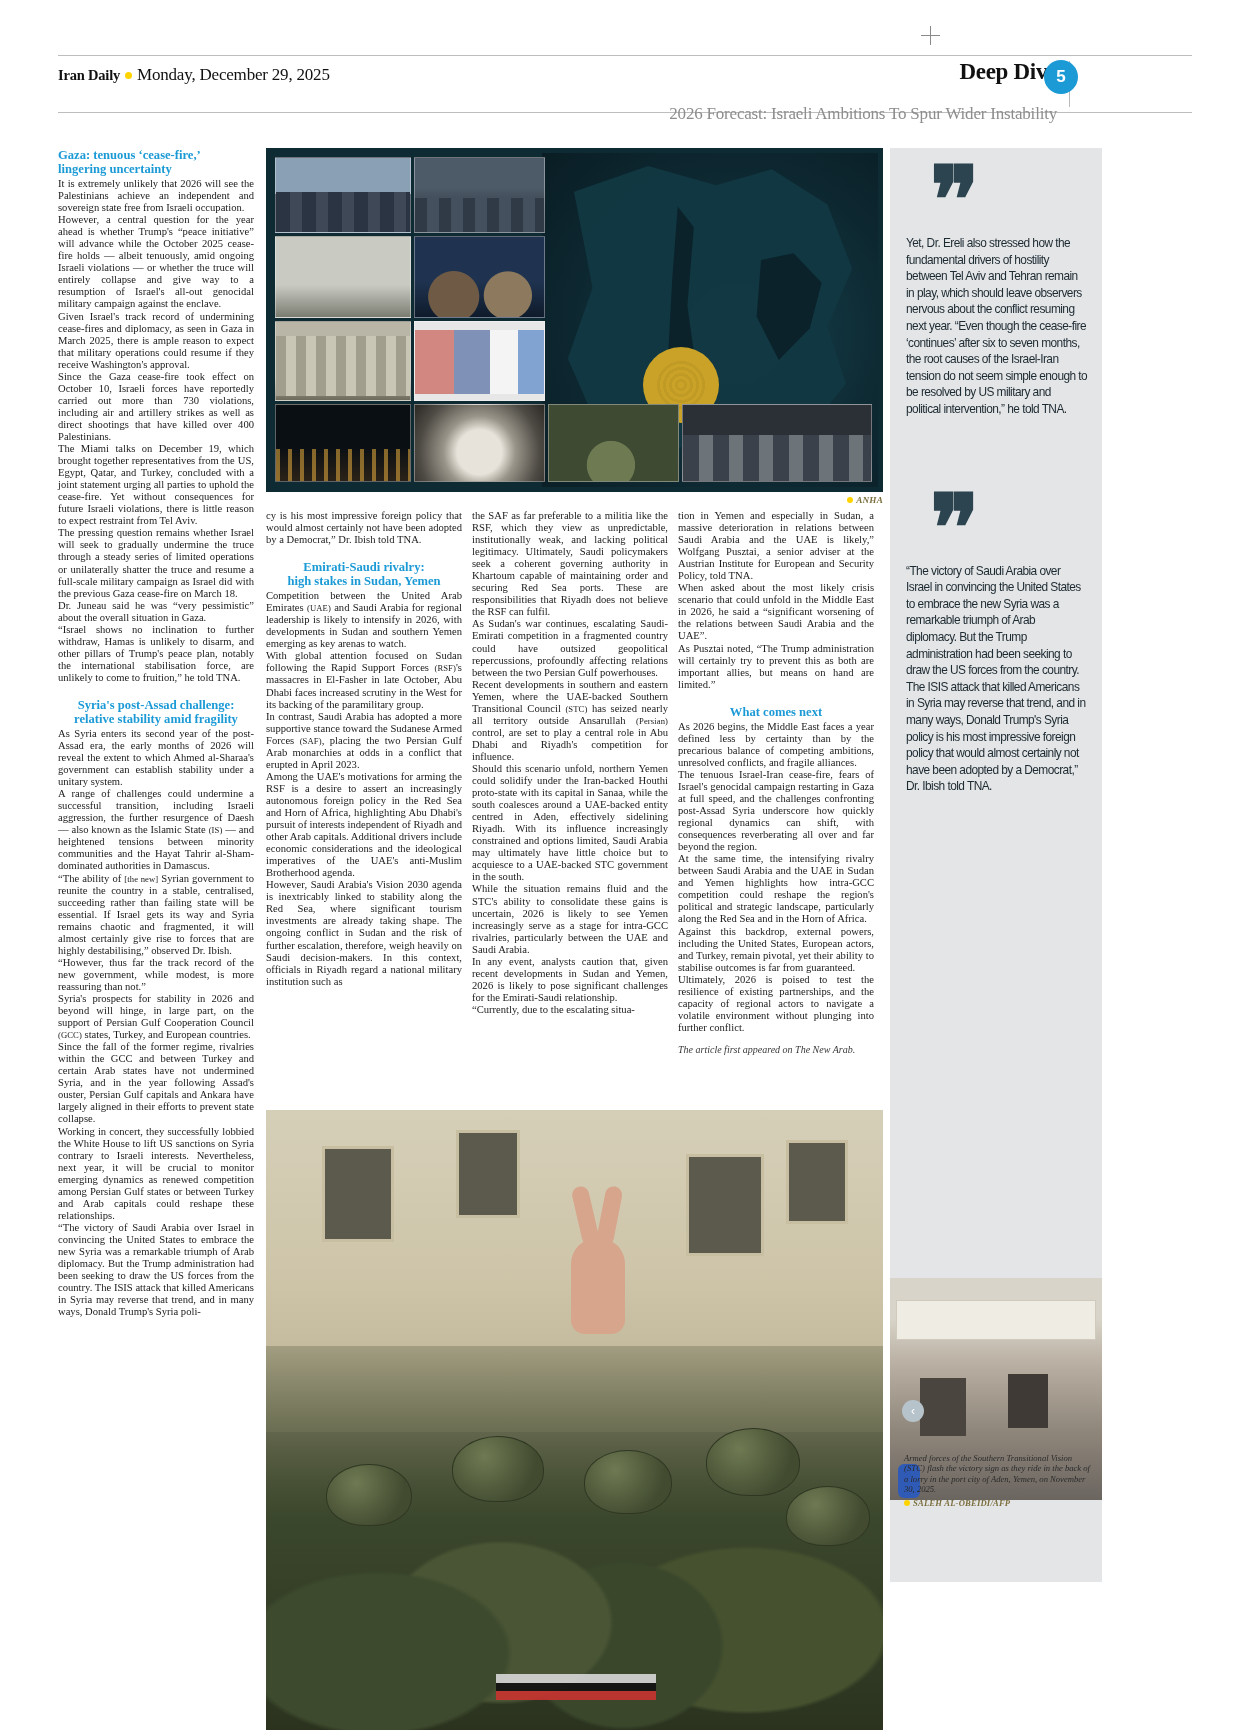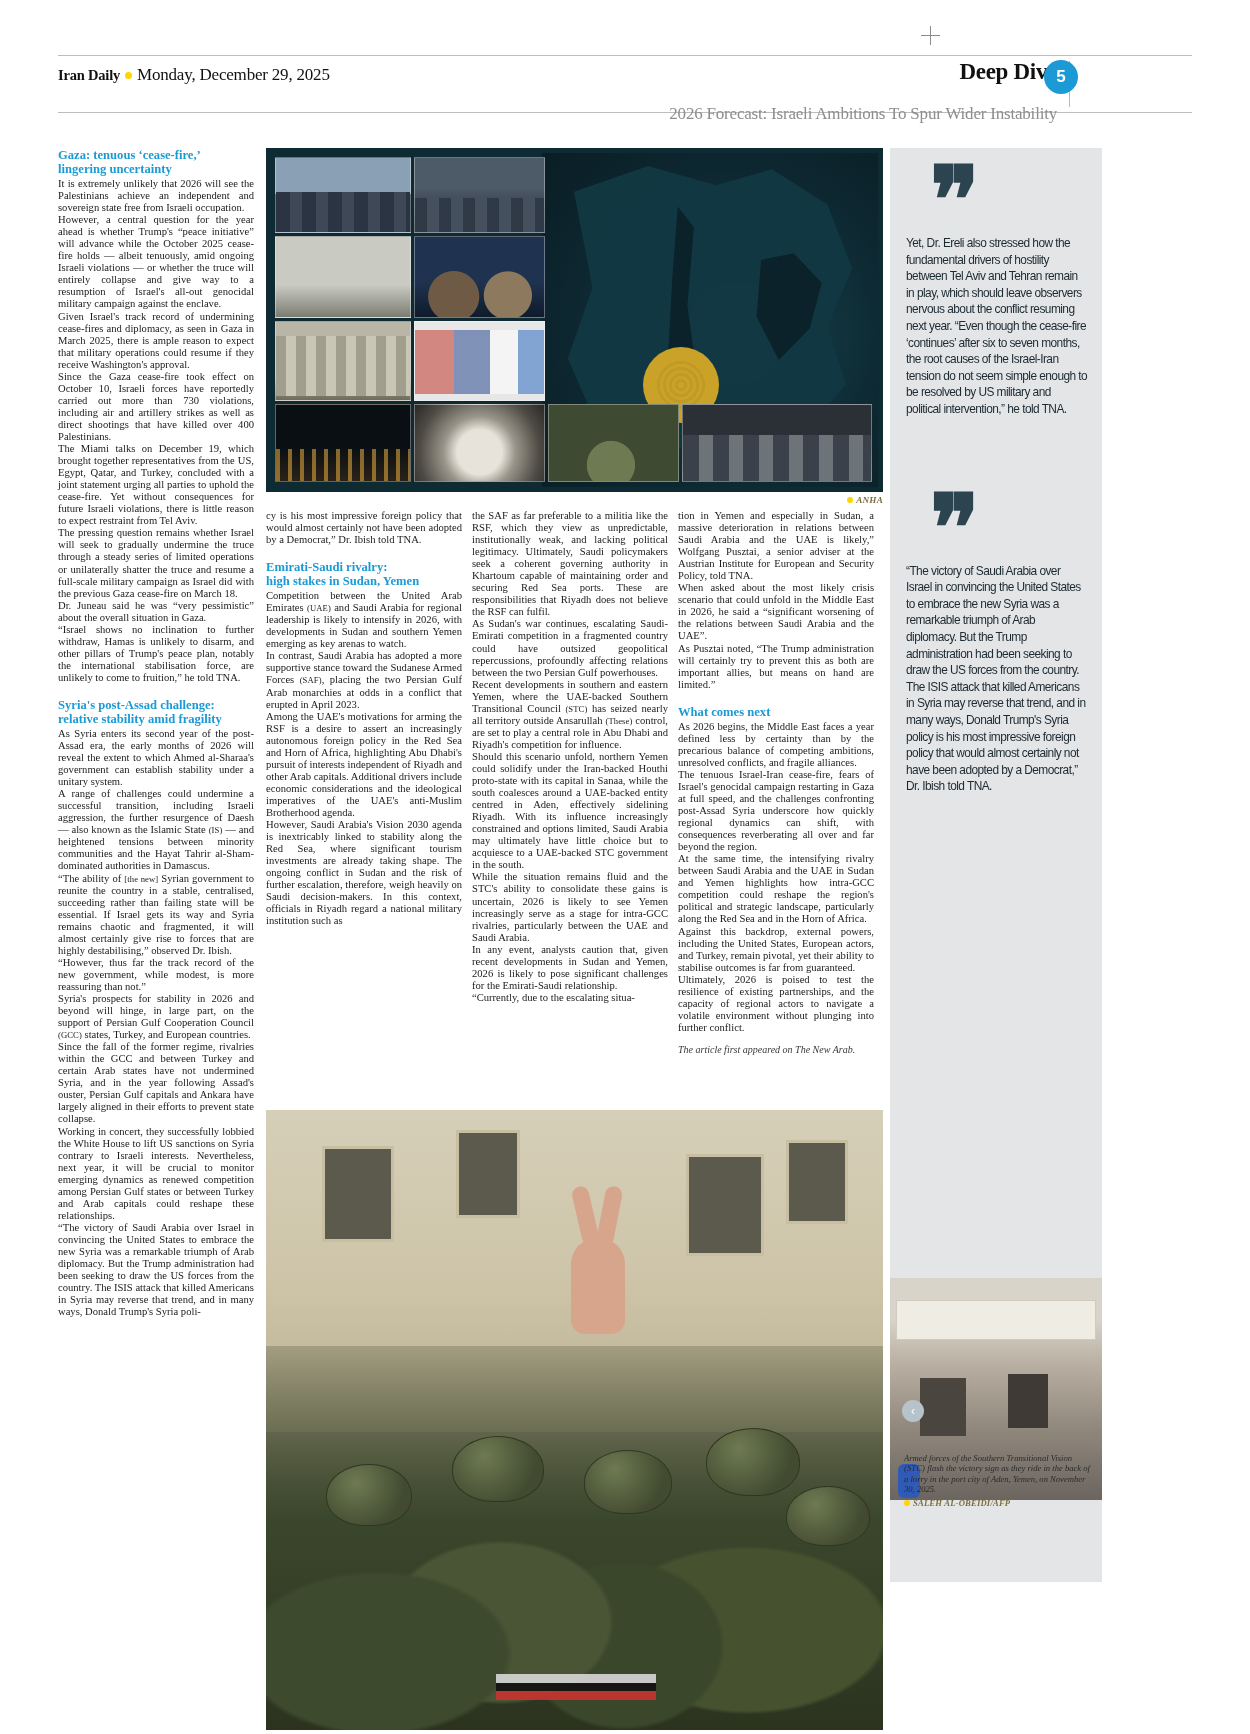--- a/index.html
+++ b/index.html
@@ -56,21 +56,21 @@
   .col1 { left:0; }
   .col2 { left:208px; }
   .col3 { left:414px; }
   .col4 { left:620px; }
 
   .sect-head {
     color:#1b9ad6; font-weight:bold; font-size:12.6px; line-height:14px;
     font-family:"Liberation Serif", serif;
     margin:0 0 2px 0; text-align:left;
   }
-  .sect-head.spaced { margin-top:14px; }
+  .sect-head.spaced { margin-top:14px;text-align:center; }
   .col p { margin:0; text-indent:0; }
   .col p + p { margin-top:0; }
   .abbr { font-size:8.6px; letter-spacing:.1px; }
   .italic-note { font-style:italic; color:#3a3a3a; font-size:10px; margin-top:10px; display:block; }
 
   
   .mosaic {
     position:absolute; left:208px; top:0; width:617px; height:344px;
     background:#0e2a33;
     padding:5px; display:block; overflow:hidden;
@@ -298,29 +298,30 @@
   </div>
 
   <div class="col col2" style="top:362px;">
     <p>cy is his most impressive foreign policy that would almost certainly not have been adopted by a Democrat,” Dr. Ibish told TNA.</p>
 
     <div class="sect-head spaced">
       <span>Emirati-Saudi rivalry:</span><br>
       <span>high stakes in Sudan, Yemen</span>
     </div>
     <p><span>Competition between the United Arab Emirates </span><span class="abbr">(UAE)</span><span> and Saudi Arabia for regional leadership is likely to intensify in 2026, with developments in Sudan and southern Yemen emerging as key arenas to watch.</span></p>
+    <p><span>With global attention focused on Sudan following the Rapid Support Forces </span><span class="abbr">(RSF)</span><span>'s massacres in El-Fasher in late October, Abu Dhabi faces increased scrutiny in the West for its backing of the paramilitary group.</span></p>
     <p><span>In contrast, Saudi Arabia has adopted a more supportive stance toward the Sudanese Armed Forces </span><span class="abbr">(SAF)</span><span>, placing the two Persian Gulf Arab monarchies at odds in a conflict that erupted in April 2023.</span></p>
     <p>Among the UAE's motivations for arming the RSF is a desire to assert an increasingly autonomous foreign policy in the Red Sea and Horn of Africa, highlighting Abu Dhabi's pursuit of interests independent of Riyadh and other Arab capitals. Additional drivers include economic considerations and the ideological imperatives of the UAE's anti-Muslim Brotherhood agenda.</p>
     <p>However, Saudi Arabia's Vision 2030 agenda is inextricably linked to stability along the Red Sea, where significant tourism investments are already taking shape. The ongoing conflict in Sudan and the risk of further escalation, therefore, weigh heavily on Saudi decision-makers. In this context, officials in Riyadh regard a national military institution such as</p>
   </div>
 
   <div class="col col3" style="top:362px;">
     <p>the SAF as far preferable to a militia like the RSF, which they view as unpredictable, institutionally weak, and lacking political legitimacy. Ultimately, Saudi policymakers seek a coherent governing authority in Khartoum capable of maintaining order and securing Red Sea ports. These are responsibilities that Riyadh does not believe the RSF can fulfil.</p>
     <p>As Sudan's war continues, escalating Saudi-Emirati competition in a fragmented country could have outsized geopolitical repercussions, profoundly affecting relations between the two Persian Gulf powerhouses.</p>
-    <p><span>Recent developments in southern and eastern Yemen, where the UAE-backed Southern Transitional Council </span><span class="abbr">(STC)</span><span> has seized nearly all territory outside Ansarullah </span><span class="abbr">(These)</span><span> control, are set to play a central role in Abu Dhabi and Riyadh's competition for influence.</span></p>
+    <p><span>Recent developments in southern and eastern Yemen, where the UAE-backed Southern Transitional Council </span><span class="abbr">(STC)</span><span> has seized nearly all territory outside Ansarullah </span><span class="abbr">(Persian)</span><span> control, are set to play a central role in Abu Dhabi and Riyadh's competition for influence.</span></p>
     <p>Should this scenario unfold, northern Yemen could solidify under the Iran-backed Houthi proto-state with its capital in Sanaa, while the south coalesces around a UAE-backed entity centred in Aden, effectively sidelining Riyadh. With its influence increasingly constrained and options limited, Saudi Arabia may ultimately have little choice but to acquiesce to a UAE-backed STC government in the south.</p>
     <p>While the situation remains fluid and the STC's ability to consolidate these gains is uncertain, 2026 is likely to see Yemen increasingly serve as a stage for intra-GCC rivalries, particularly between the UAE and Saudi Arabia.</p>
     <p>In any event, analysts caution that, given recent developments in Sudan and Yemen, 2026 is likely to pose significant challenges for the Emirati-Saudi relationship.</p>
     <p>“Currently, due to the escalating situa-</p>
   </div>
 
   <div class="col col4" style="top:362px;">
     <p>tion in Yemen and especially in Sudan, a massive deterioration in relations between Saudi Arabia and the UAE is likely,” Wolfgang Pusztai, a senior adviser at the Austrian Institute for European and Security Policy, told TNA.</p>
     <p>When asked about the most likely crisis scenario that could unfold in the Middle East in 2026, he said a “significant worsening of the relations between Saudi Arabia and the UAE”.</p>
     <p>As Pusztai noted, “The Trump administration will certainly try to prevent this as both are important allies, but means on hand are limited.”</p>

